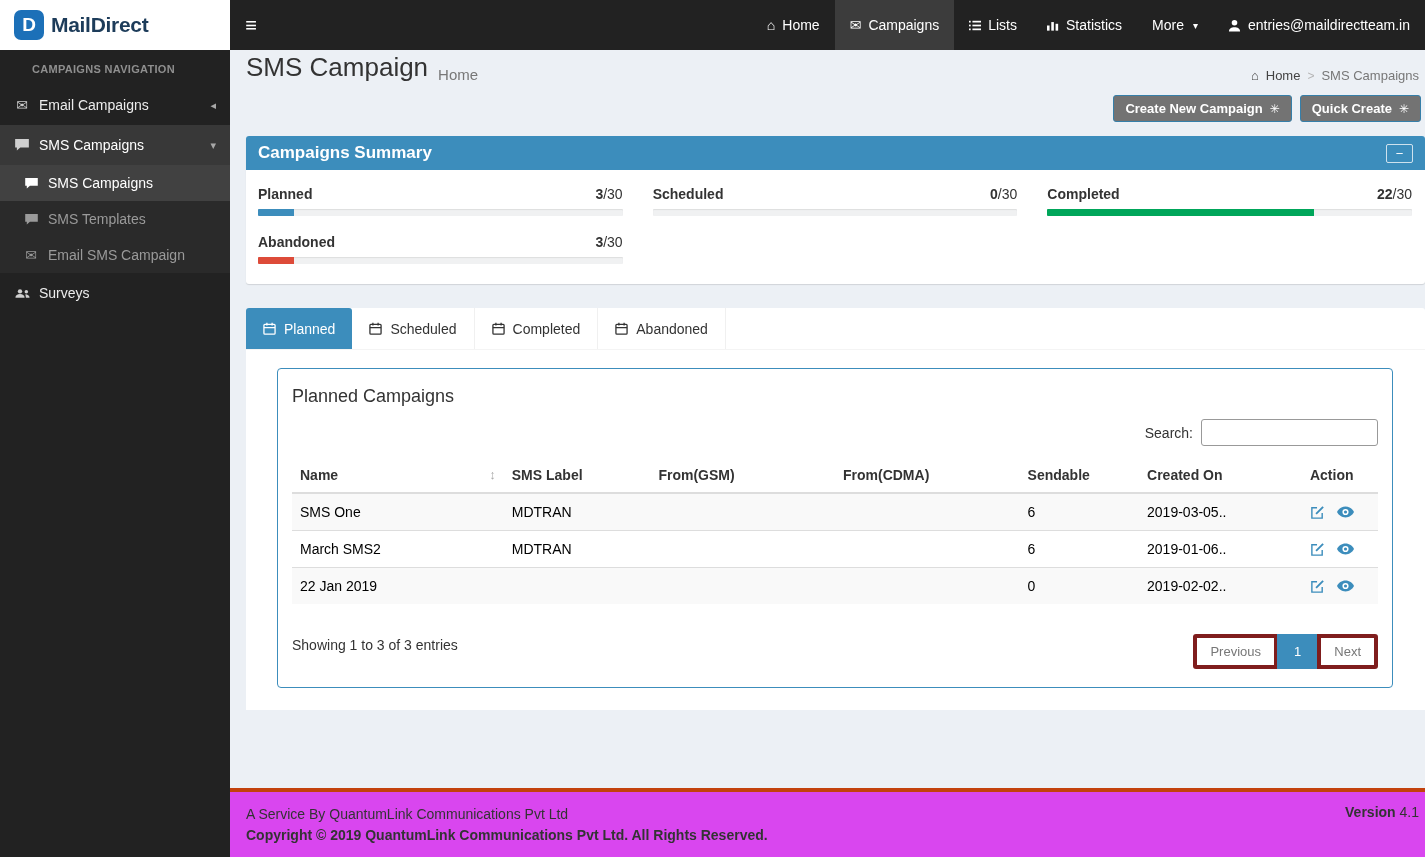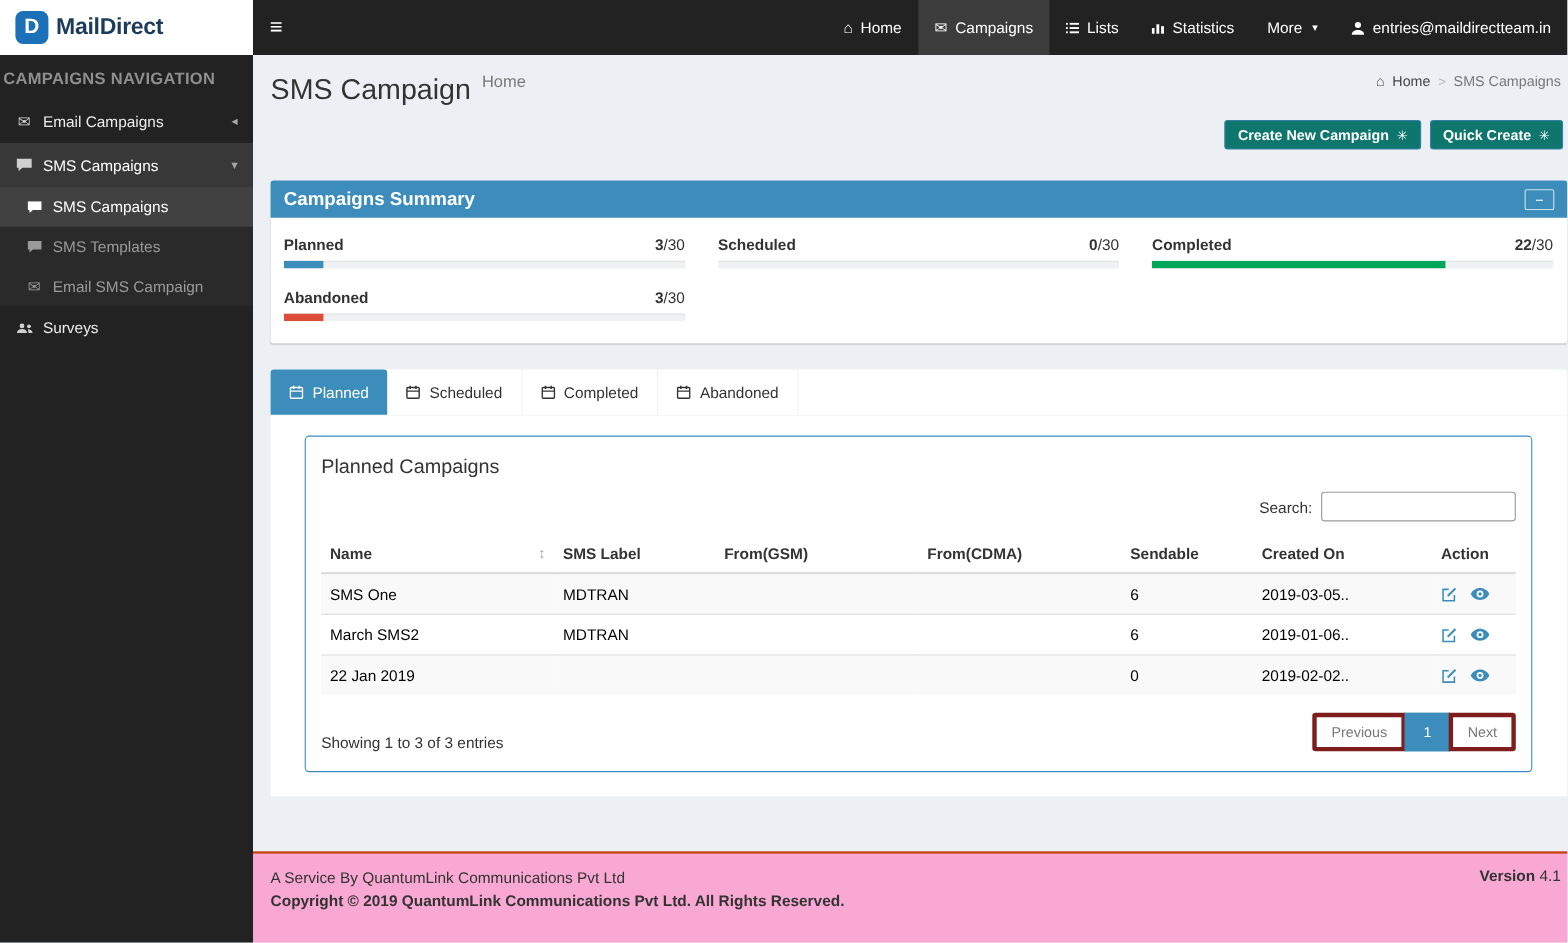--- a/index.html
+++ b/index.html
@@ -5,21 +5,21 @@
   * { box-sizing: border-box; margin: 0; padding: 0; }
   html, body { width: 1425px; height: 857px; overflow: hidden; }
   body { font-family: "Liberation Sans", sans-serif; font-size: 14px; color: #333; background: #ecf0f5; }
   .layout { display: flex; width: 1425px; height: 857px; }
 
   
   .left-col { width: 230px; flex-shrink: 0; background: #222; display: flex; flex-direction: column; }
   .logo { height: 50px; background: #fff; display: flex; align-items: center; padding-left: 14px; gap: 7px; flex-shrink: 0; }
   .logo-mark { width: 30px; height: 30px; background: #1c70b8; border-radius: 7px; color: #fff; font-weight: bold; display: flex; align-items: center; justify-content: center; font-size: 19px; }
   .logo-text { font-size: 21px; font-weight: bold; color: #1d3c5a; letter-spacing: -0.3px; }
-  .side-header { padding: 13px 3px 10px; font-size: 15px; font-weight: bold; color: #8f8f8f; letter-spacing: .3px; }
+  .side-header { padding: 13px 32px 10px; font-size: 11px; font-weight: bold; color: #8f8f8f; letter-spacing: .3px; }
   .side-item { display: flex; align-items: center; gap: 9px; padding: 12px 14px; color: #ececec; font-size: 14px; cursor: pointer; }
   .side-item .icon, .sub-item .icon { width: 16px; text-align: center; color: #cfcfcf; display: inline-flex; justify-content: center; }
   .side-item .chev { margin-left: auto; color: #a8a8a8; font-size: 11px; }
   .side-item.active-parent { background: #383838; color: #fff; }
   .submenu { background: #2a2a2a; }
   .sub-item { display: flex; align-items: center; gap: 9px; padding: 10px 14px 10px 23px; color: #9a9a9a; font-size: 14px; cursor: pointer; }
   .sub-item .icon { color: #9a9a9a; }
   .sub-item.active { background: #414141; color: #fff; }
   .sub-item.active .icon { color: #fff; }
 
@@ -27,33 +27,33 @@
   .main-col { flex: 1; display: flex; flex-direction: column; min-width: 0; }
   .navbar { height: 50px; background: #222; display: flex; align-items: stretch; flex-shrink: 0; }
   .nav-toggle { width: 42px; display: flex; align-items: center; justify-content: center; color: #fff; font-size: 20px; cursor: pointer; }
   .nav-spacer { flex: 1; }
   .nav-item { display: flex; align-items: center; gap: 7px; padding: 0 15px; color: #fff; font-size: 14px; cursor: pointer; white-space: nowrap; }
   .nav-item.active { background: #3c3c3c; }
   .nav-item .icon { display: inline-flex; align-items: center; }
   .nav-item .caret { font-size: 10px; margin-left: 2px; }
 
   .content { flex: 1; overflow: hidden; }
-  .content-header { display: flex; align-items: flex-start; padding: 16px 6px 10px 16px; }
+  .content-header { display: flex; align-items: flex-end; padding: 2px 6px 10px 16px; }
   .page-title { font-size: 26px; font-weight: normal; color: #333; }
   .page-subtitle { font-size: 15px; color: #777; margin-left: 10px; }
   .breadcrumb { margin-left: auto; display: flex; align-items: center; gap: 7px; font-size: 13px; color: #444; }
   .breadcrumb .sep { color: #b5b5b5; font-size: 12px; }
   .breadcrumb .current { color: #777; }
   .breadcrumb .icon { color: #444; }
 
   .action-row { display: flex; justify-content: flex-end; gap: 8px; padding: 2px 4px 14px 16px; }
-  .btn-blue { background: #0f766e; color: #fff; border: 1px solid #367fa9; border-radius: 3px; font-size: 13px; font-weight: bold; padding: 5px 11px; display: inline-flex; align-items: center; gap: 7px; cursor: pointer; font-family: inherit; text-align: center; }
+  .btn-blue { background: #737373; color: #fff; border: 1px solid #367fa9; border-radius: 3px; font-size: 13px; font-weight: bold; padding: 5px 11px; display: inline-flex; align-items: center; gap: 7px; cursor: pointer; font-family: inherit; text-align: center; }
   .btn-blue .icon { font-size: 12px; font-weight: normal; }
 
-  .panel { margin: 14px 0 24px 16px; background: #fff; border-radius: 3px; box-shadow: 0 1px 1px rgba(0,0,0,.12); }
+  .panel { margin: 0 0 24px 16px; background: #fff; border-radius: 3px; box-shadow: 0 1px 1px rgba(0,0,0,.12); }
   .panel-head { background: #3c8dbc; color: #fff; border-radius: 3px 3px 0 0; display: flex; align-items: center; padding: 7px 12px; }
   .panel-title { font-size: 17px; font-weight: bold; }
   .panel-tools { margin-left: auto; }
   .collapse-btn { width: 27px; height: 19px; border: 1px solid rgba(255,255,255,.75); border-radius: 2px; background: transparent; color: #fff; font-size: 13px; line-height: 1; display: flex; align-items: center; justify-content: center; cursor: pointer; }
   .panel-body { padding: 16px 13px 20px 12px; display: grid; grid-template-columns: 1fr 1fr 1fr; column-gap: 30px; row-gap: 18px; }
   .stat-row { display: flex; justify-content: space-between; align-items: baseline; font-size: 14px; }
   .stat-label { font-weight: bold; color: #333; }
   .stat-value { color: #333; }
   .stat-value b { font-weight: bold; }
   .progress { height: 7px; background: #f0f1f2; margin-top: 7px; border-radius: 1px; overflow: hidden; box-shadow: inset 0 1px 1px rgba(0,0,0,.08); }
@@ -71,29 +71,29 @@
   .search-input { width: 177px; height: 27px; border: 1px solid #999; border-radius: 3px; padding: 0 7px; font-size: 13px; font-family: inherit; }
 
   table.data-table { width: 100%; border-collapse: collapse; font-size: 14px; }
   .data-table th { text-align: left; padding: 9px 8px; border-bottom: 2px solid #ddd; font-weight: bold; color: #333; margin-left: 34px; }
   .data-table td { padding: 10px 8px; border-top: 1px solid #ddd; color: #000000; }
   .data-table tbody tr:nth-child(odd) { background: #f9f9f9; }
   .sort-icon { float: right; color: #a8a8a8; font-size: 13px; font-weight: normal; }
   .action-icons { display: flex; gap: 12px; color: #3c8dbc; align-items: center; }
   .action-icons .ic { display: inline-flex; cursor: pointer; }
 
-  .table-footer { display: flex; justify-content: space-between; align-items: flex-end; }
+  .table-footer { display: flex; justify-content: space-between; align-items: center; margin-top: 14px; }
   .showing { font-size: 14px; color: #333; padding-top: 2px; }
   .pagination { display: flex; margin-top: 16px; }
   .page-btn { border: 4px solid #7f1d1d; background: #fff; color: #777; padding: 6px 13px; font-size: 13px; cursor: pointer; font-family: inherit; margin-left: -1px; }
   .page-btn.prev { border-radius: 3px 0 0 3px; margin-left: 0; }
   .page-btn.next { border-radius: 0 3px 3px 0; }
   .page-btn.active { background: #3c8dbc; border-color: #3c8dbc; color: #fff; }
 
-  .footer { background: #f9a8d4; border-top: 2px solid #c2410c; padding: 12px 6px 28px 16px; display: flex; align-items: flex-start; flex-shrink: 0; }
+  .footer { background: #d946ef; border-top: 4px solid #c2410c; padding: 12px 6px 12px 16px; display: flex; align-items: flex-start; flex-shrink: 0; }
   .footer-left div { line-height: 1.45; }
   .footer .copyright { font-weight: bold; }
   .footer-right { margin-left: auto; white-space: nowrap; }
   .footer-right b { font-weight: bold; }
 
   svg { display: block; }
 </style>
 </head>
 <body>
 

